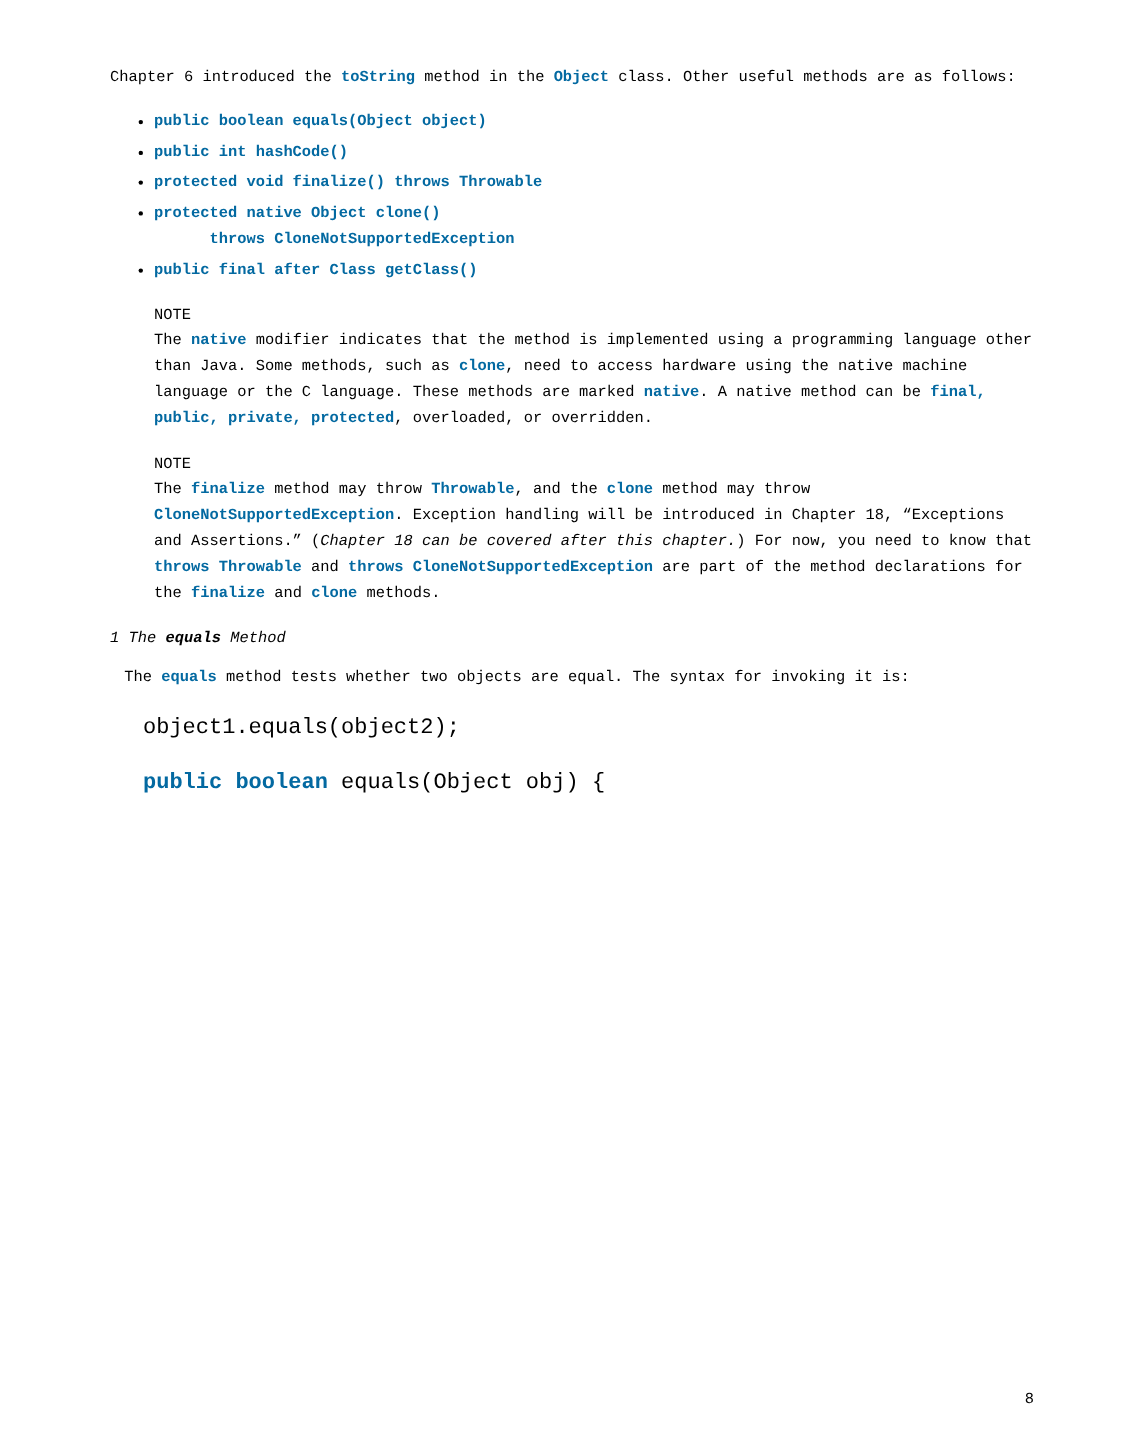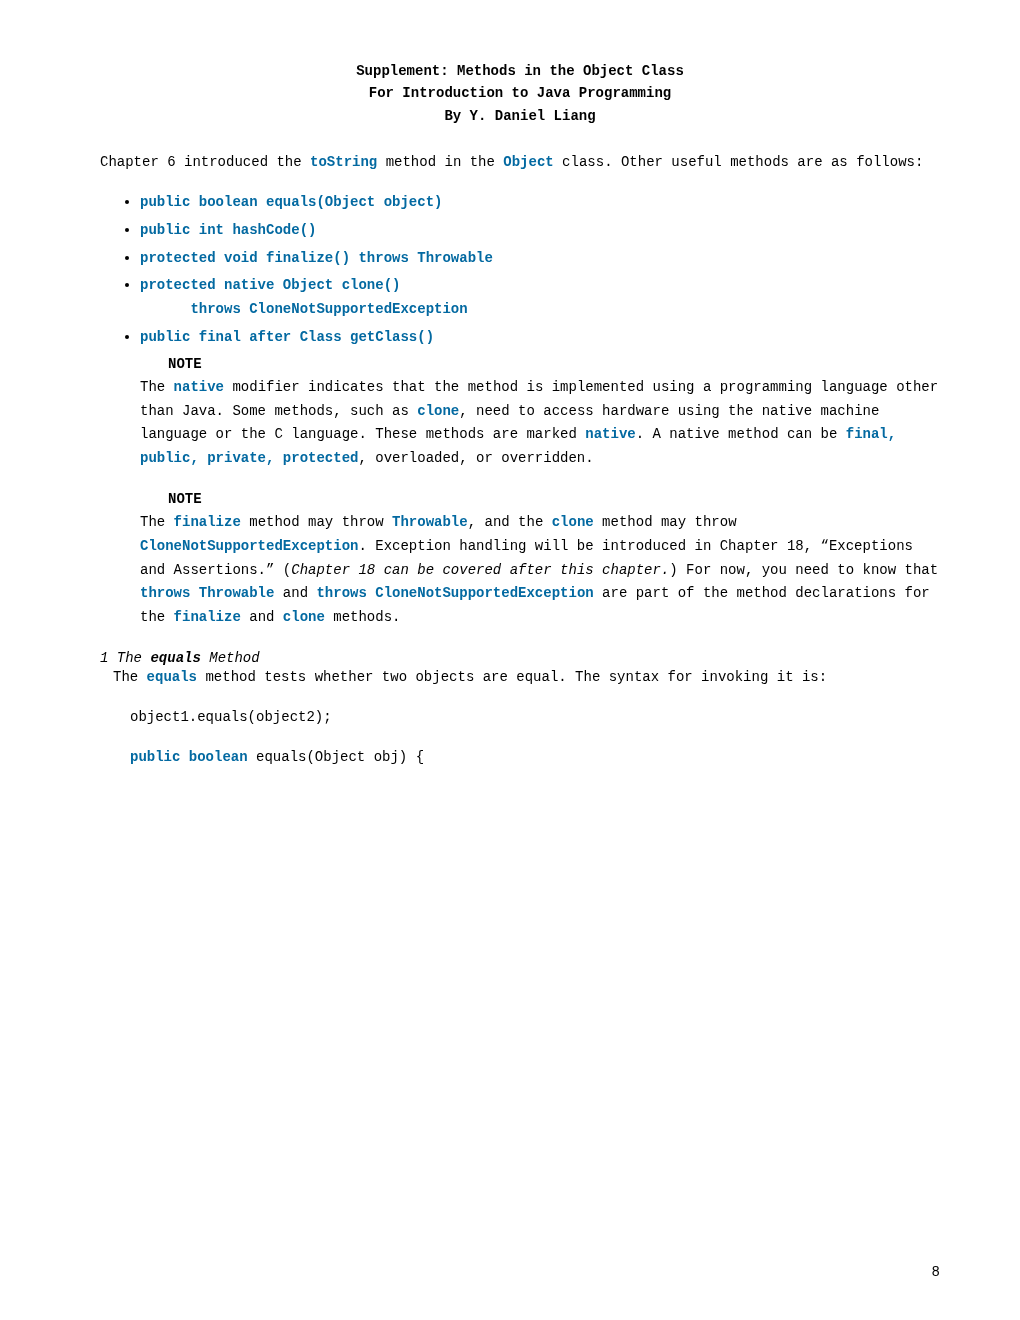--- a/index.html
+++ b/index.html
@@ -39,83 +39,78 @@
     }
 
     .blue {
       color: #0369a1;
       font-weight: bold;
     }
 
     .bullet-list {
       list-style: disc;
       margin-left: 40px;
-      margin-bottom: 6px;
+      margin-bottom: 20px;
     }
 
     .bullet-list li {
       margin-bottom: 4px;
       line-height: 1.7;
     }
 
     .note-box {
       margin-left: 40px;
       margin-bottom: 20px;
     }
 
     .note-title {
-      font-weight: bold;
+      font-weight: normal;
       margin-bottom: 4px;
-      margin-left: 28px;
     }
 
     .note-body {
       line-height: 1.7;
     }
 
     .section-heading {
       font-style: italic;
+      margin-bottom: 16px;
       margin-top: 20px;
     }
 
     .section-heading .num {
       font-style: italic;
     }
 
     .body-para {
       margin-bottom: 16px;
       line-height: 1.7;
       margin-left: 13px;
     }
 
     .code-block {
       margin-left: 30px;
       margin-bottom: 16px;
       font-family: 'Courier New', Courier, monospace;
-      font-size: 14px;
+      font-size: 20px;
       line-height: 1.7;
     }
 
     .page-number {
       position: absolute;
       bottom: 40px;
       right: 80px;
       font-size: 14px;
     }
   </style>
 </head>
 <body>
 
 <div class="page">
 
-  <div class="title-block">
-    <p>Supplement: Methods in the Object Class</p>
-    <p>For Introduction to Java Programming</p>
-    <p>By Y. Daniel Liang</p>
-  </div>
 
   <p class="intro-para">
     <span>Chapter 6 introduced the </span><span class="blue">toString</span><span> method in the </span><span class="blue">Object</span><span> class. Other useful methods are as follows:</span>
   </p>
 
   <ul class="bullet-list">
     <li>
       <span class="blue">public boolean equals(Object object)</span>
     </li>
     <li>

